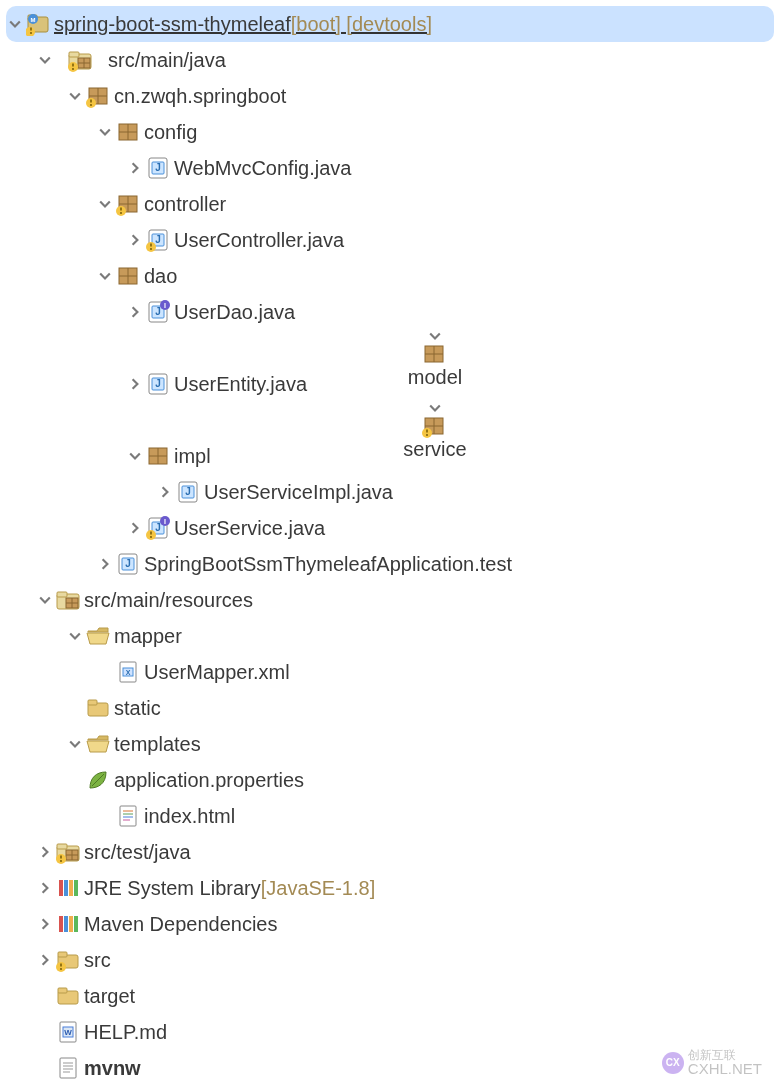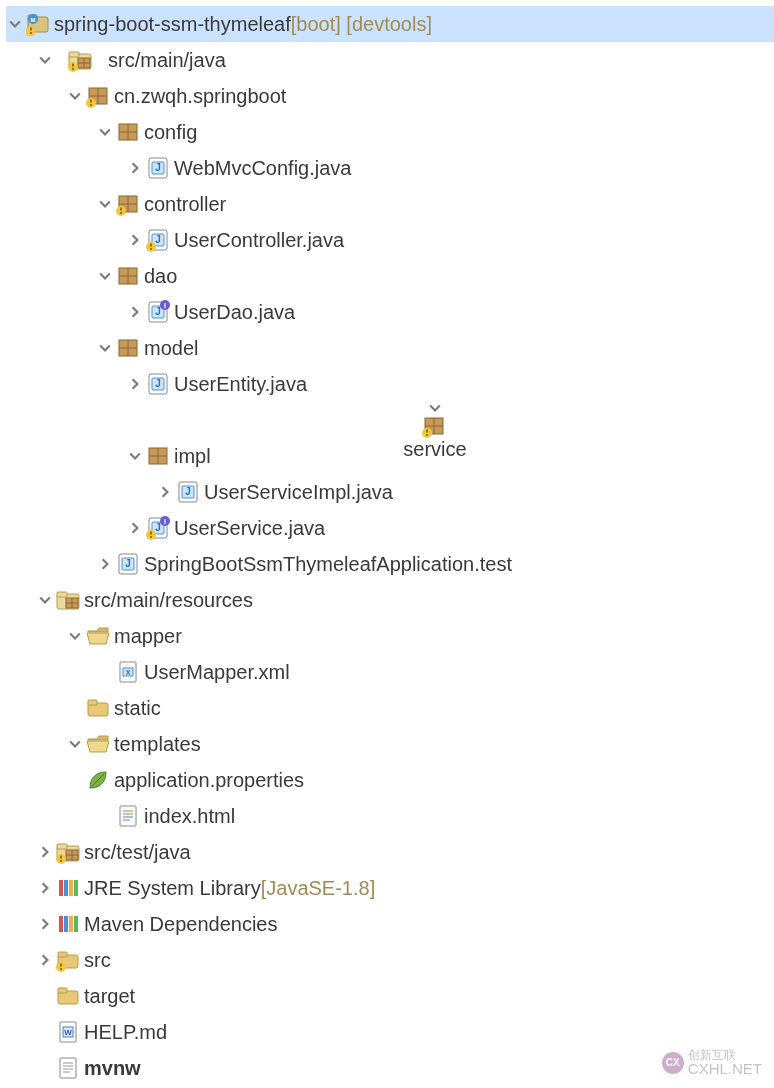--- a/index.html
+++ b/index.html
@@ -6,23 +6,23 @@
   body { font-family:"Helvetica Neue",Arial,sans-serif; font-size:20px; background:#fff; color:#333; width:774px; height:1088px; position:relative; overflow:hidden; }
   .tree { padding:6px 0 0 6px; }
   .row { display:flex; align-items:center; height:36px; cursor:pointer; white-space:nowrap; }
   .arrow { width:18px; display:inline-flex; justify-content:center; color:#7a7a7a; font-size:14px; }
   .arrow.open svg { transform:rotate(0deg); }
   .arrow.closed svg { transform:rotate(-90deg); }
   .arrow svg { width:12px; height:12px; }
   .icon { width:24px; height:24px; margin:0 4px 0 2px; display:inline-flex; align-items:center; justify-content:center; flex-shrink:0; }
   .label { font-size:20px; color:#3a3a3a; }
   .label.annot { color:#a38a54; }
-  .highlight { background:#cbe2ff; border-radius:0; }
+  .highlight { background:#cbe2ff; border-radius:10px;text-decoration:underline; }
   .watermark { position:absolute; right:12px; bottom:12px; opacity:0.35; font-size:12px; color:#555; display:flex; align-items:center; gap:4px; }
-  .watermark .wm-badge { background:#701a75; color:#fff; border-radius:50%; width:22px; height:22px; display:flex; align-items:center; justify-content:center; font-weight:bold; font-size:10px;}
+  .watermark .wm-badge { background:#6d28d9; color:#fff; border-radius:50%; width:22px; height:22px; display:flex; align-items:center; justify-content:center; font-weight:bold; font-size:10px;}
   .wm-txt{ font-family:Liberation Sans, sans-serif; line-height:1; }
 </style>
 </head>
 <body>
 
 <div class="tree" id="tree">
     <div class="row highlight" style="padding-left: 0px;">
       <span class="arrow open">
         <svg viewBox="0 0 10 10">
           <path d="M1 3l4 4 4-4" fill="none" stroke="#7a7a7a" stroke-width="1.8"></path>
@@ -171,21 +171,21 @@
         <svg viewBox="0 0 24 24">
           <rect x="3" y="2" width="18" height="20" rx="2" fill="#fff" stroke="#888"></rect>
           <rect x="6" y="6" width="12" height="12" rx="1" fill="#cce5ff" stroke="#4a90d9"></rect>
           <text x="12" y="15" font-size="10" text-anchor="middle" fill="#2a6db0" font-weight="bold" font-family="Arial">J</text>
           <circle cx="19" cy="5" r="5" fill="#6a5acd"></circle>
           <text x="19" y="8" font-size="7" text-anchor="middle" fill="#fff" font-family="Arial" font-weight="bold">I</text>
         </svg>
       </span>
       <span class="label">UserDao.java</span>
     </div>
-    <div class="row" style="padding-left: 90px;">
+    <div class="row" style="padding-left: 90px; flex-direction: column;">
       <span class="arrow open">
         <svg viewBox="0 0 10 10">
           <path d="M1 3l4 4 4-4" fill="none" stroke="#7a7a7a" stroke-width="1.8"></path>
         </svg>
       </span>
       <span class="icon">
         <svg viewBox="0 0 24 24">
           <rect x="3" y="4" width="18" height="16" fill="#c79a5a" stroke="#8a6630"></rect>
           <line x1="12" y1="4" x2="12" y2="20" stroke="#8a6630"></line>
           <line x1="3" y1="12" x2="21" y2="12" stroke="#8a6630"></line>

